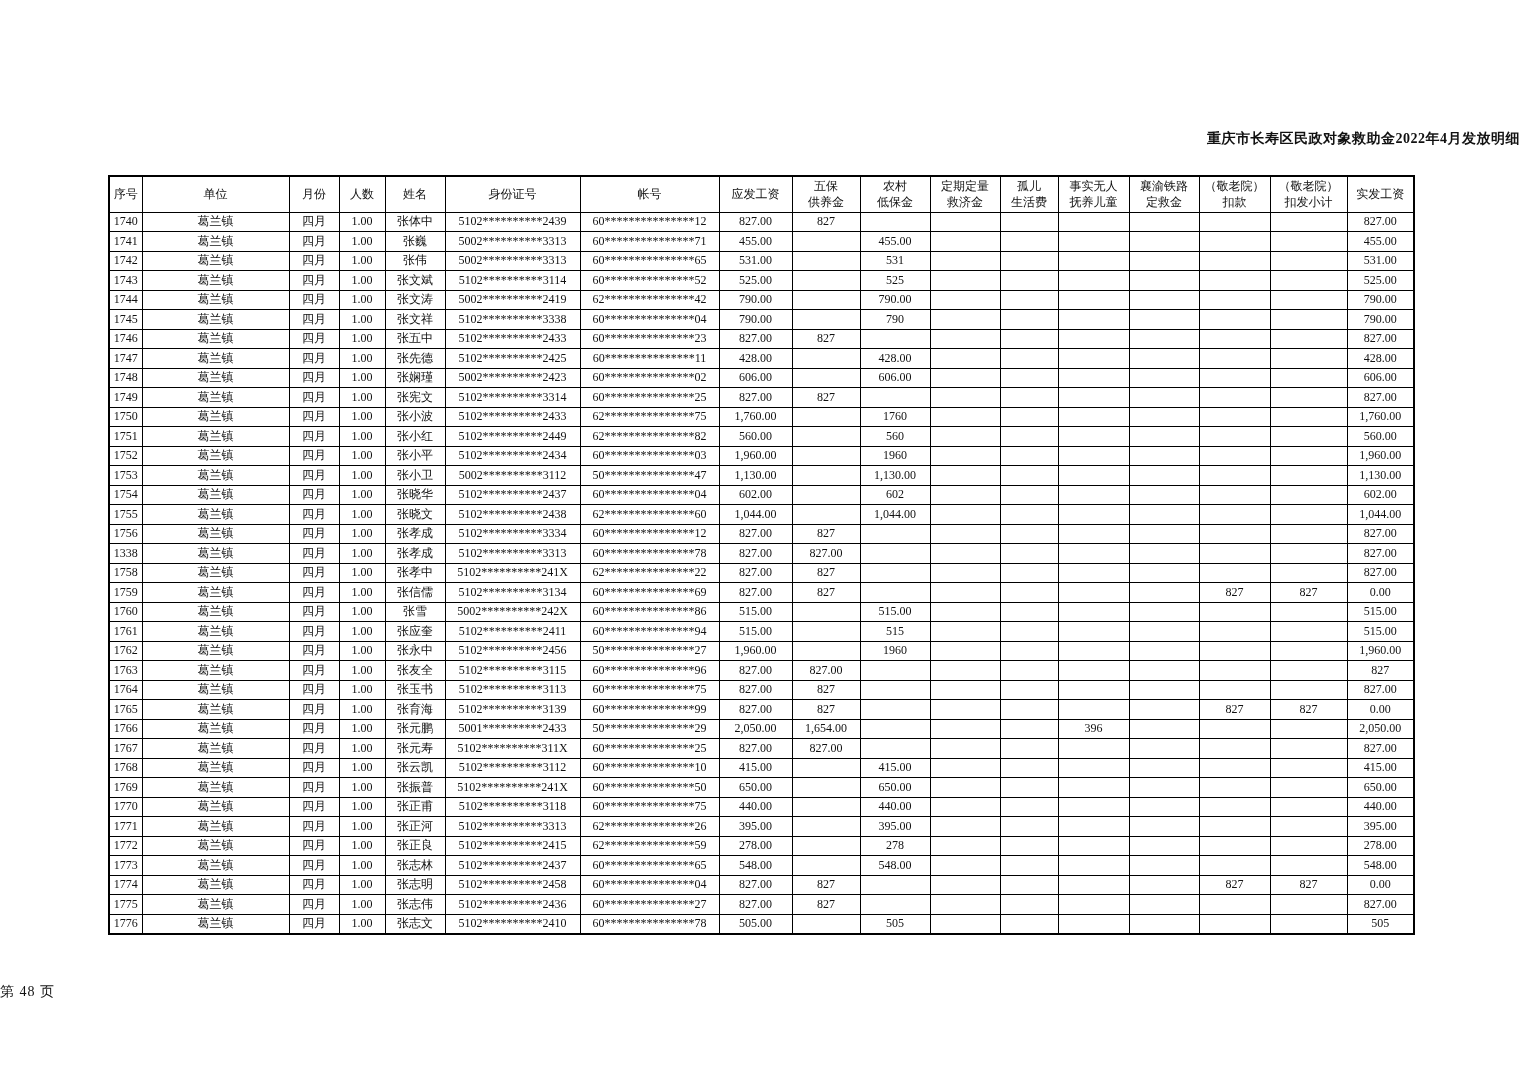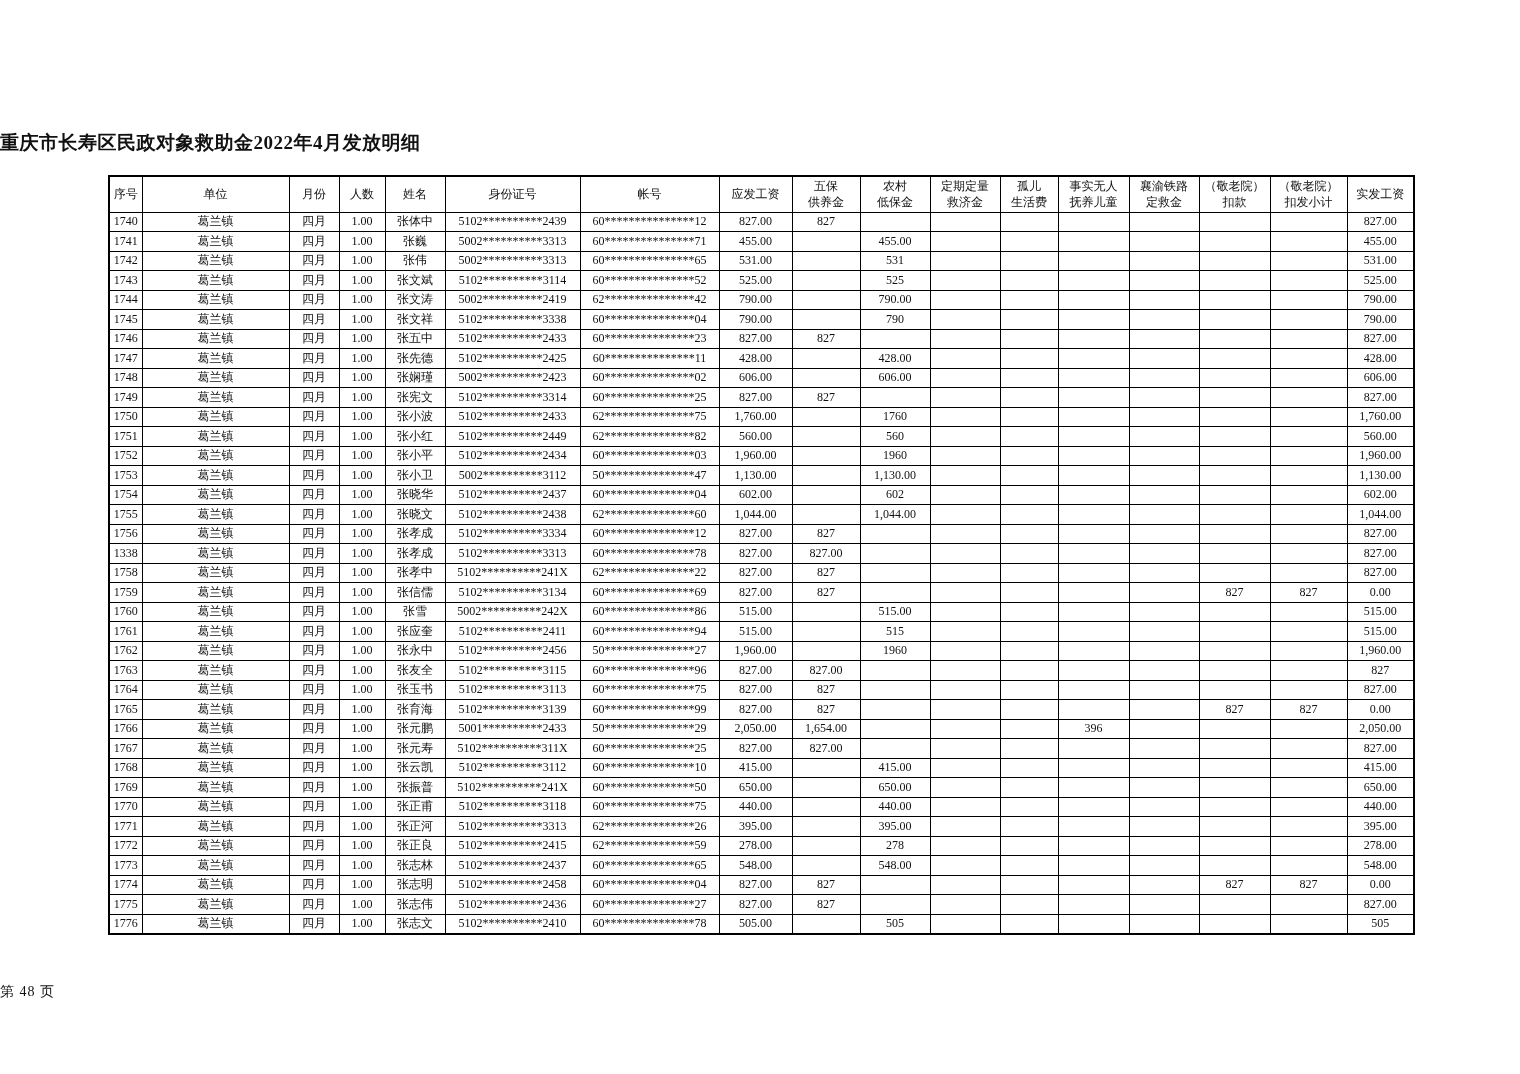--- a/index.html
+++ b/index.html
@@ -4,21 +4,21 @@
 <style>
   * { margin: 0; padding: 0; box-sizing: border-box; }
   html, body { background: #ffffff; }
   body {
     width: 1520px; height: 1074px; position: relative;
     font-family: "Liberation Serif", "DejaVu Serif", serif;
     color: #111;
   }
   .title {
     position: absolute; top: 130px; left: 0; width: 100%;
-    text-align: left; font-size: 19px; font-weight: bold;
+    text-align: right; font-size: 14px; font-weight: bold;
     letter-spacing: 0.5px;
   }
   table.subsidy-table {
     position: absolute; top: 175px; left: 108px;
     border-collapse: collapse; table-layout: fixed;
     border: 2px solid #000;
   }
   th, td {
     border: 1px solid #000;
     font-size: 12px; text-align: center;

